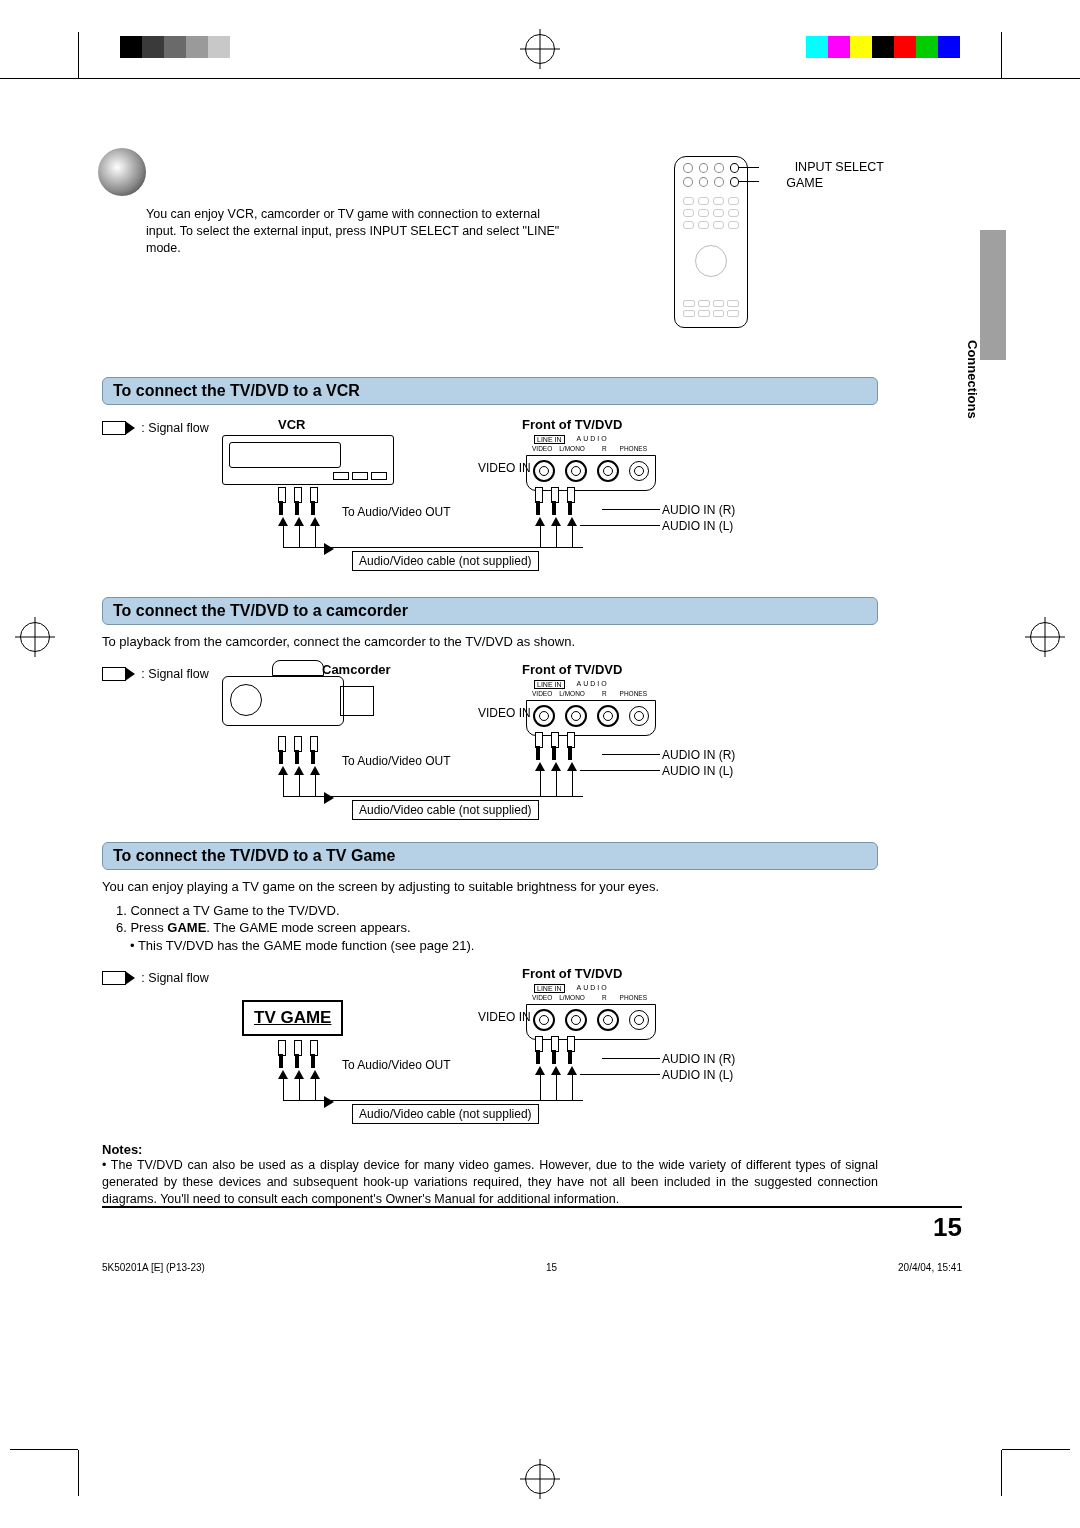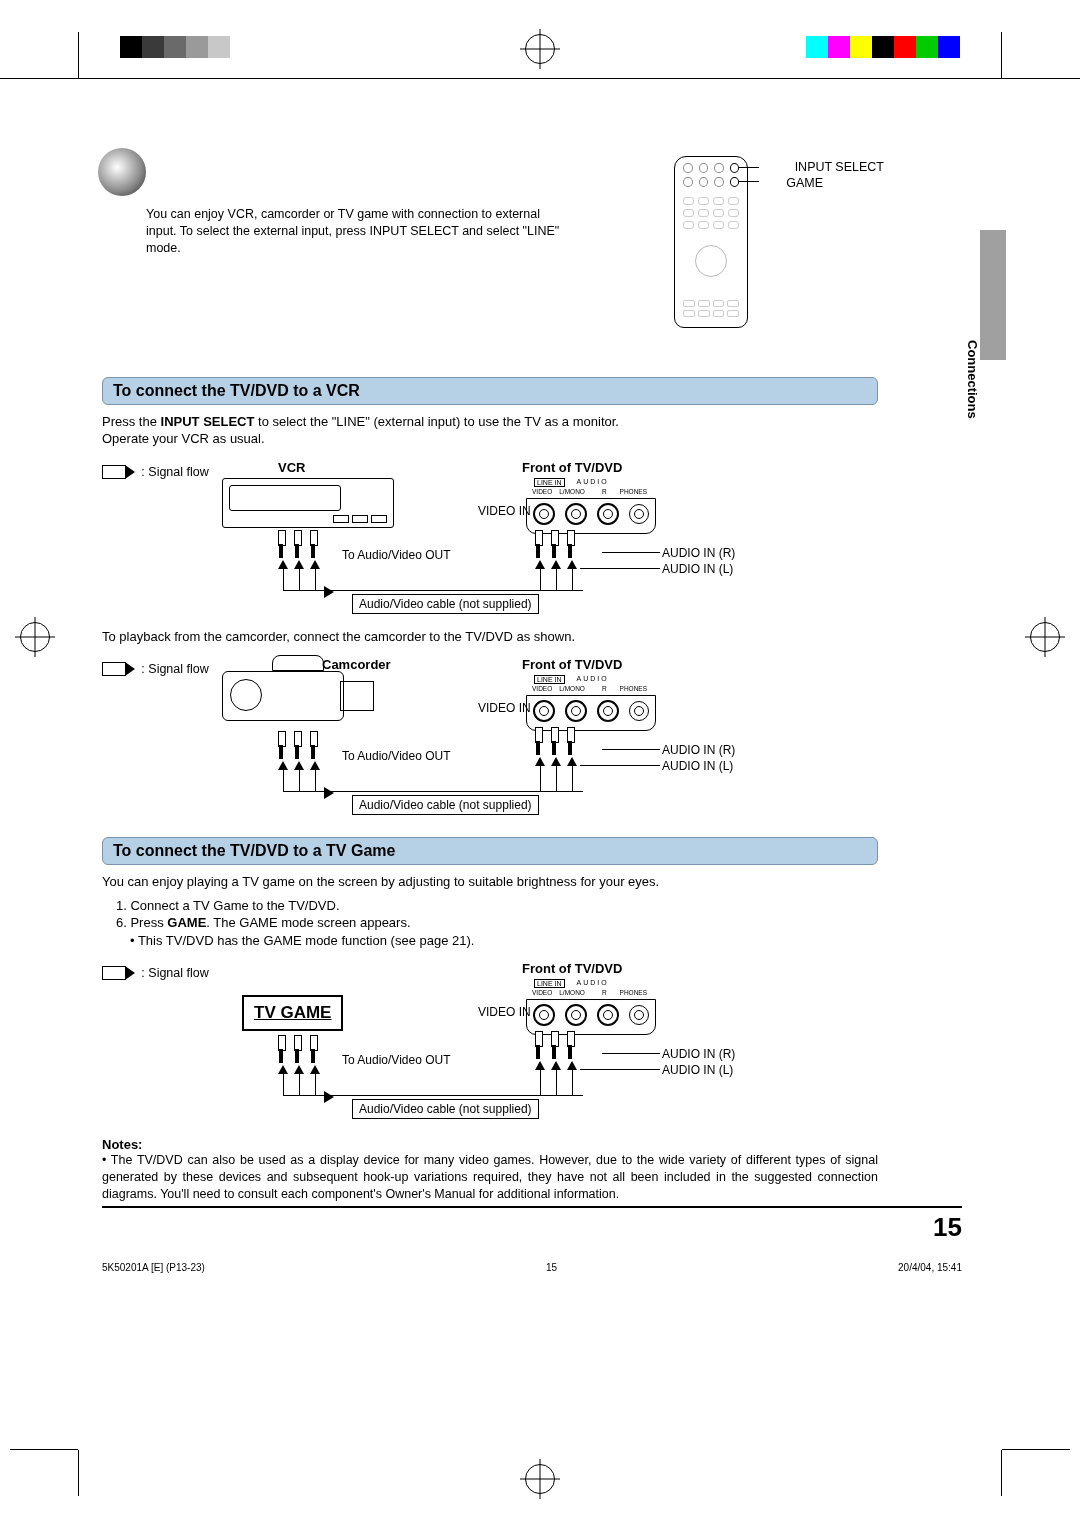--- a/index.html
+++ b/index.html
@@ -341,24 +341,20 @@
         <span style="height:5px;border:1px solid #ccc;border-radius:2px"></span>
         <span style="height:5px;border:1px solid #ccc;border-radius:2px"></span>
     </div>
     <div class="wire-h" style="top:10px;left:64px;width:20px;"></div>
     <div class="wire-h" style="top:24px;left:64px;width:20px;"></div>
   </div>
   <div class="remote-label" style="top:0px; right:-6px;">INPUT SELECT</div>
   <div class="remote-label" style="top:16px; right:55px;">GAME</div>
 
   <div class="section-bar" style="margin-top:120px;">To connect the TV/DVD to a VCR</div>
-  <div class="section-text">
-    <span>Press the </span><b>INPUT SELECT</b><span> to select the "LINE" (external input) to use the TV as a monitor.</span><br>
-    <span>Operate your VCR as usual.</span>
-  </div>
 
   <div class="diagram">
     <span style="position:absolute;left:0;top:4px;">
       <span class="signal-arrow"></span>
       <span style="font-size:12.5px;vertical-align:middle;margin-left:12px;">: Signal flow</span>
     </span>
     <div class="bold-label" style="position:absolute;left:176px;top:0;">VCR</div>
 
     <div class="dev-box" style="left:120px;top:18px;width:170px;height:48px;border-radius:3px;">
       <div style="position:absolute;left:6px;top:6px;width:110px;height:24px;border:1px solid #000;border-radius:3px;"></div>
@@ -415,20 +411,21 @@
     <div class="wire-v" style="left:197px;top:108px;height:22px;"></div>
     <div class="wire-v" style="left:213px;top:108px;height:22px;"></div>
     <div class="wire-h" style="left:181px;top:130px;width:300px;"></div>
     <div class="wire-v" style="left:438px;top:108px;height:22px;"></div>
     <div class="wire-v" style="left:454px;top:108px;height:22px;"></div>
     <div class="wire-v" style="left:470px;top:108px;height:22px;"></div>
     <div class="cable-label-box" style="left:250px;top:134px;">Audio/Video cable (not supplied)</div>
     <div style="position:absolute;left:222px;top:126px;width:0;height:0;border-top:6px solid transparent;border-bottom:6px solid transparent;border-left:10px solid #000;"></div>
   </div>
 
+  <div class="section-bar">To connect the TV/DVD to a camcorder</div>
   <div class="section-text">To playback from the camcorder, connect the camcorder to the TV/DVD as shown.</div>
   <div class="diagram">
     <span style="position:absolute;left:0;top:4px;">
       <span class="signal-arrow"></span>
       <span style="font-size:12.5px;vertical-align:middle;margin-left:12px;">: Signal flow</span>
     </span>
     <div class="bold-label" style="position:absolute;left:220px;top:0;text-align:center;">Camcorder</div>
 
     <div style="position:absolute;left:120px;top:4px;width:170px;height:66px;">
       <div style="position:absolute;left:50px;top:-6px;width:50px;height:14px;border:1px solid #000;border-radius:8px 8px 0 0;"></div>

